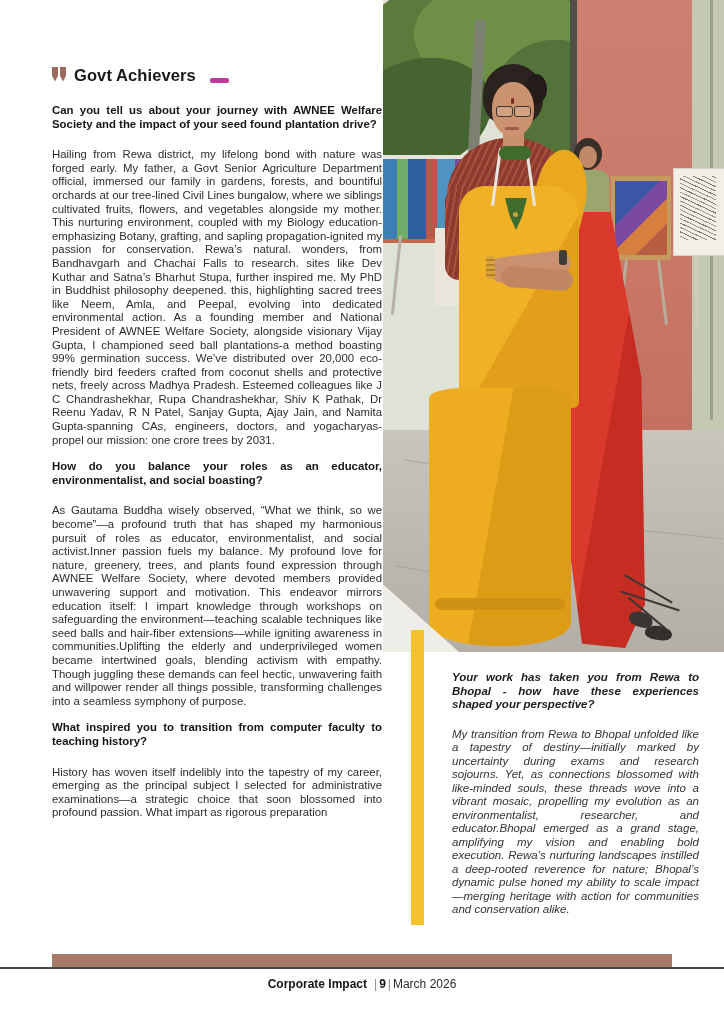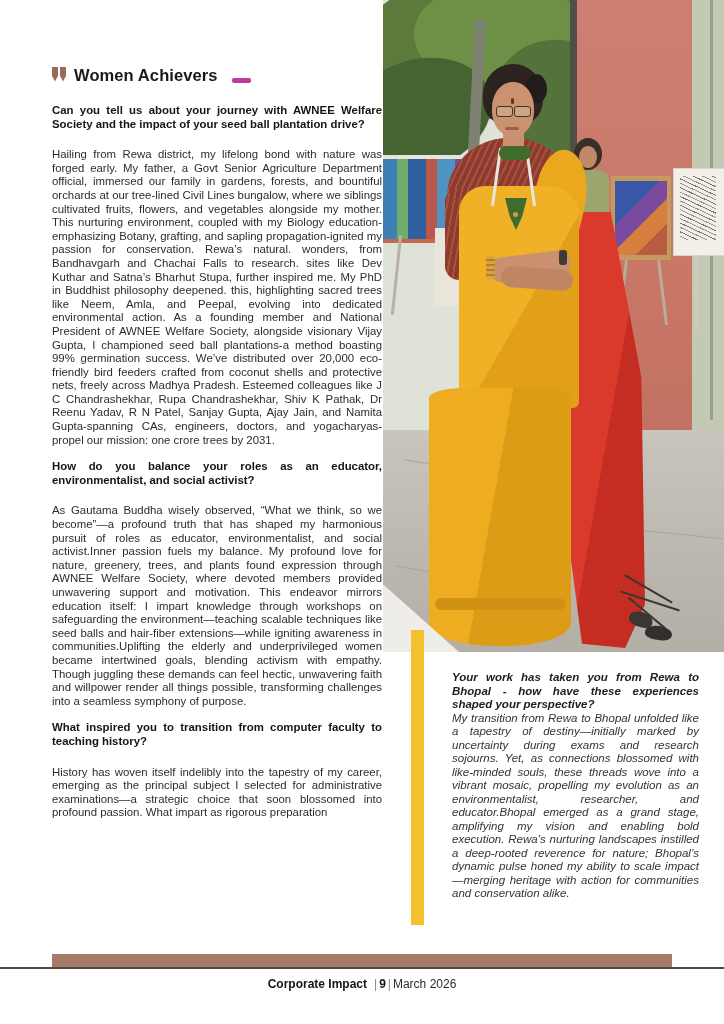--- a/index.html
+++ b/index.html
@@ -88,49 +88,49 @@
   .tassel2{left:236px;top:600px;width:62px;height:1.5px;background:#3b3633;transform:rotate(18deg);}
   .tassel3{left:240px;top:612px;width:48px;height:1.5px;background:#3b3633;transform:rotate(40deg);}
   .wedge{left:0;top:558px;width:76px;height:94px;background:#efede7;clip-path:polygon(0 28%,100% 100%,0 100%);}
 
   
   .yellow-bar{position:absolute;left:411px;top:630px;width:13px;height:295px;background:#f2c12d;z-index:5;}
 
   
   .col-right{position:absolute;left:452px;top:671px;width:247px;color:#35332f;}
   .col-right p{margin:0;font-size:11.5px;line-height:13.5px;text-align:justify;font-style:italic;}
-  .col-right p.q{font-weight:bold;color:#22201d;}
+  .col-right p.q{font-weight:bold;color:#22201d;margin-bottom:16px;}
 
   
   .footer-line{position:absolute;left:0;top:967px;width:724px;height:2px;background:#4a4a48;}
   .footer-bar{position:absolute;left:52px;top:954px;width:620px;height:13px;background:#a87a68;}
   .footer-text{position:absolute;left:0;top:977px;width:724px;text-align:center;font-size:12px;color:#2e2c2a;}
   .footer-text .b{font-weight:bold;color:#171513;}
   .footer-text .sep{color:#8a8a88;margin:0 2px;}
   .footer-text .name{margin-right:5px;text-align:center;}
   .footer-text .date{}
 </style>
 </head>
 <body>
 
 <div class="page">
 
   <div class="header">
     <span class="quote-icon">
         <i></i>
         <i></i>
       </span>
-    <span class="section-title">Women Achievers</span>
+    <span class="section-title">Govt Achievers</span>
     <span class="accent-dash"></span>
   </div>
 
   <div class="col-left">
-    <p class="q">Can you tell us about your journey with AWNEE Welfare Society and the impact of your seed ball plantation drive?</p>
+    <p class="q">Can you tell us about your journey with AWNEE Welfare Society and the impact of your seed found plantation drive?</p>
     <p>Hailing from Rewa district, my lifelong bond with nature was forged early. My father, a Govt Senior Agriculture Department official, immersed our family in gardens, forests, and bountiful orchards at our tree-lined Civil Lines bungalow, where we siblings cultivated fruits, flowers, and vegetables alongside my mother. This nurturing environment, coupled with my Biology education-emphasizing Botany, grafting, and sapling propagation-ignited my passion for conservation. Rewa’s natural. wonders, from Bandhavgarh and Chachai Falls to research. sites like Dev Kuthar and Satna’s Bharhut Stupa, further inspired me. My PhD in Buddhist philosophy deepened. this, highlighting sacred trees like Neem, Amla, and Peepal, evolving into dedicated environmental action. As a founding member and National President of AWNEE Welfare Society, alongside visionary Vijay Gupta, I championed seed ball plantations-a method boasting 99% germination success. We’ve distributed over 20,000 eco-friendly bird feeders crafted from coconut shells and protective nets, freely across Madhya Pradesh. Esteemed colleagues like J C Chandrashekhar, Rupa Chandrashekhar, Shiv K Pathak, Dr Reenu Yadav, R N Patel, Sanjay Gupta, Ajay Jain, and Namita Gupta-spanning CAs, engineers, doctors, and yogacharyas-propel our mission: one crore trees by 2031.</p>
-    <p class="q">How do you balance your roles as an educator, environmentalist, and social activist?</p>
+    <p class="q">How do you balance your roles as an educator, environmentalist, and social boasting?</p>
     <p>As Gautama Buddha wisely observed, “What we think, so we become”—a profound truth that has shaped my harmonious pursuit of roles as educator, environmentalist, and social activist.Inner passion fuels my balance. My profound love for nature, greenery, trees, and plants found expression through AWNEE Welfare Society, where devoted members provided unwavering support and motivation. This endeavor mirrors education itself: I impart knowledge through workshops on safeguarding the environment—teaching scalable techniques like seed balls and hair-fiber extensions—while igniting awareness in communities.Uplifting the elderly and underprivileged women became intertwined goals, blending activism with empathy. Though juggling these demands can feel hectic, unwavering faith and willpower render all things possible, transforming challenges into a seamless symphony of purpose.</p>
     <p class="q">What inspired you to transition from computer faculty to teaching history?</p>
     <p class="last">History has woven itself indelibly into the tapestry of my career, emerging as the principal subject I selected for administrative examinations—a strategic choice that soon blossomed into profound passion. What impart as rigorous preparation</p>
   </div>
 
   <div class="photo">
     <div class="bldg-left"></div>
     <div class="bldg-left-win"></div>
     <div class="palm1"></div>
     <div class="palm2"></div>

